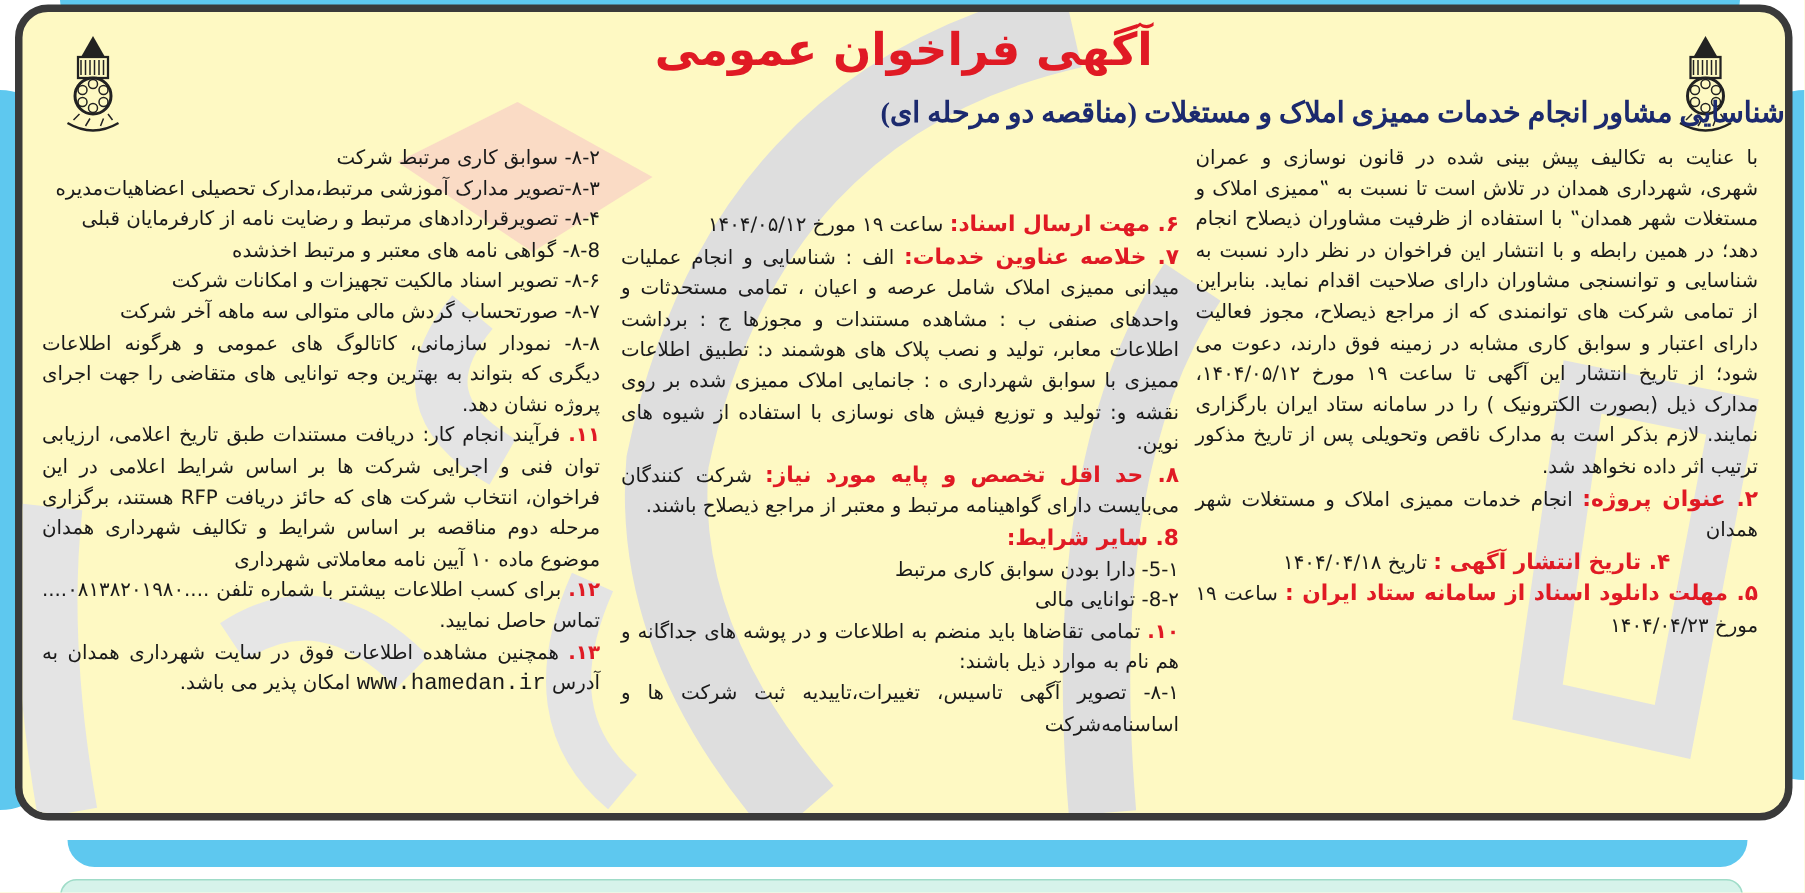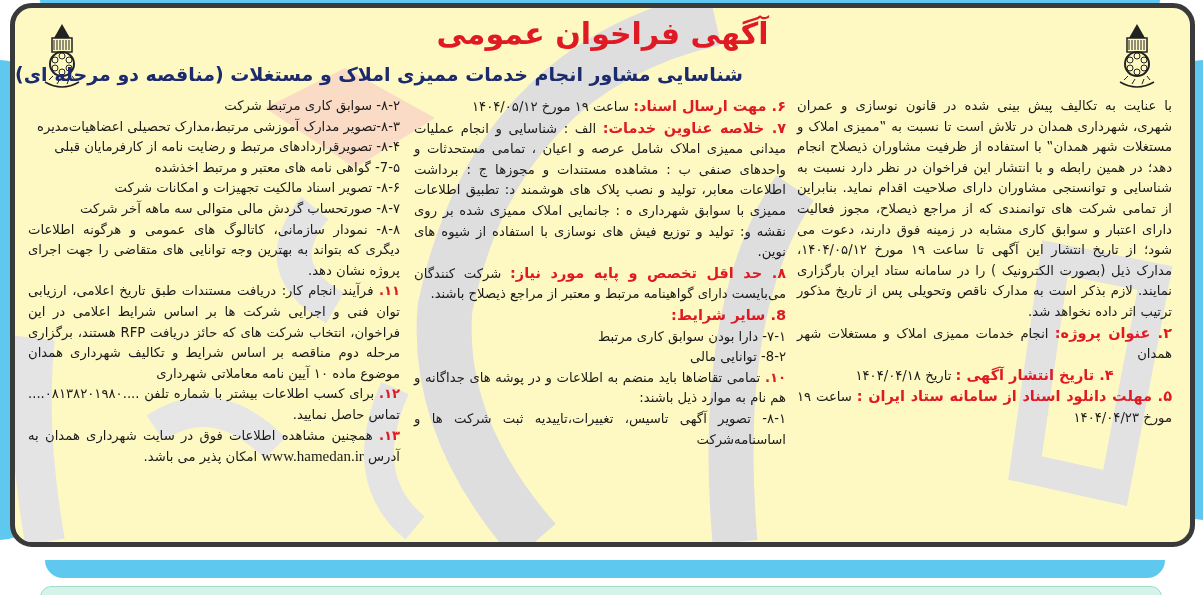--- a/index.html
+++ b/index.html
@@ -8,30 +8,30 @@
   .bg-blue-right{position:absolute;right:0;top:60px;width:40px;height:460px;background:#5ec8ef;border-radius:40px 0 0 40px;}
   .bg-blue-left{position:absolute;left:0;top:60px;width:40px;height:480px;background:#5ec8ef;border-radius:0 40px 40px 0;}
   .bg-blue-bottom{position:absolute;left:45px;top:560px;width:1120px;height:18px;background:#5ec8ef;border-radius:0 0 40px 40px;}
   .bg-green-bottom{position:absolute;left:40px;top:586px;width:1120px;height:20px;background:#d6f3ea;border:1px solid #9fdcc8;border-radius:18px;}
   .frame{position:absolute;left:10px;top:3px;width:1175px;height:534px;background:#fef9c3;border:5px solid #3a3a3a;border-radius:22px;overflow:hidden;}
   .watermark{position:absolute;inset:0;pointer-events:none;}
   .logo{position:absolute;top:14px;width:50px;height:72px;}
   .logo-right{right:28px;}
   .logo-left{left:22px;}
   .title{position:absolute;left:0;right:0;top:8px;text-align:center;color:#e01a24;font-weight:bold;font-size:30px;direction:rtl;font-family:"DejaVu Sans",sans-serif;}
-  .subtitle{position:absolute;left:0;right:0;top:55px;text-align:left;color:#1c2a6e;font-weight:bold;font-size:19px;direction:rtl;}
+  .subtitle{position:absolute;left:0;right:0;top:55px;text-align:right;color:#1c2a6e;font-weight:bold;font-size:19px;direction:rtl;font-family:Liberation Serif, serif;}
   .col{position:absolute;top:88px;direction:rtl;text-align:justify;font-size:13.2px;line-height:20.6px;color:#1a1a1a;}
   .col-right{right:18px;width:375px;}
-  .col-mid{right:404px;width:372px;}
+  .col-mid{right:404px;width:372px;margin-top:44px;}
   .col-left{right:790px;width:372px;}
   .col p{margin:0;}
   .h{color:#e01a24;font-weight:bold;font-size:14.5px;}
   .num{color:#e01a24;font-weight:bold;}
   .center{text-align:center;}
-  .latin{font-family:Liberation Serif, serif;font-size:15px;}
+  .latin{font-family:Liberation Mono, monospace;font-size:15px;}
 </style>
 </head>
 <body>
 
 <div class="bg-blue-top"></div>
 <div class="bg-blue-left"></div>
 <div class="bg-blue-right"></div>
 <div class="bg-blue-bottom"></div>
 <div class="bg-green-bottom"></div>
 
@@ -85,31 +85,31 @@
     <p><span class="h">۲. عنوان پروژه:</span><span> انجام خدمات ممیزی املاک و مستغلات شهر همدان</span></p>
     <p class="center"><span class="h">۴. تاریخ انتشار آگهی :</span><span> تاریخ ۱۴۰۴/۰۴/۱۸</span></p>
     <p><span class="h">۵. مهلت دانلود اسناد از سامانه ستاد ایران :</span><span> ساعت ۱۹ مورخ ۱۴۰۴/۰۴/۲۳</span></p>
   </div>
 
   <div class="col col-mid">
     <p><span class="h">۶. مهت ارسال اسناد:</span><span> ساعت ۱۹ مورخ ۱۴۰۴/۰۵/۱۲</span></p>
     <p><span class="h">۷. خلاصه عناوین خدمات:</span><span> الف : شناسایی و انجام عملیات میدانی ممیزی املاک شامل عرصه و اعیان ، تمامی مستحدثات و واحدهای صنفی ب : مشاهده مستندات و مجوزها ج : برداشت اطلاعات معابر، تولید و نصب پلاک های هوشمند د: تطبیق اطلاعات ممیزی با سوابق شهرداری ه : جانمایی املاک ممیزی شده بر روی نقشه و: تولید و توزیع فیش های نوسازی با استفاده از شیوه های نوین.</span></p>
     <p><span class="h">۸. حد اقل تخصص و پایه مورد نیاز:</span><span> شرکت کنندگان می‌بایست دارای گواهینامه مرتبط و معتبر از مراجع ذیصلاح باشند.</span></p>
     <p><span class="h">8. سایر شرایط:</span></p>
-    <p>۷-۱- دارا بودن سوابق کاری مرتبط</p>
+    <p>5-۱- دارا بودن سوابق کاری مرتبط</p>
     <p>8-۲- توانایی مالی</p>
     <p><span class="num">۱۰.</span><span> تمامی تقاضاها باید منضم به اطلاعات و در پوشه های جداگانه و هم نام به موارد ذیل باشند:</span></p>
     <p>۸-۱- تصویر آگهی تاسیس، تغییرات،تاییدیه ثبت شرکت ها و اساسنامه‌شرکت</p>
   </div>
 
   <div class="col col-left">
     <p>۸-۲- سوابق کاری مرتبط شرکت</p>
     <p>۸-۳-تصویر مدارک آموزشی مرتبط،مدارک تحصیلی اعضا‌هیات‌مدیره</p>
     <p>۸-۴- تصویرقراردادهای مرتبط و رضایت نامه از کارفرمایان قبلی</p>
-    <p>7-۵- گواهی نامه های معتبر و مرتبط اخذشده</p>
+    <p>۸-8- گواهی نامه های معتبر و مرتبط اخذشده</p>
     <p>۸-۶- تصویر اسناد مالکیت تجهیزات و امکانات شرکت</p>
     <p>۸-۷- صورتحساب گردش مالی متوالی سه ماهه آخر شرکت</p>
     <p>۸-۸- نمودار سازمانی، کاتالوگ های عمومی و هرگونه اطلاعات دیگری که بتواند به بهترین وجه توانایی های متقاضی را جهت اجرای پروژه نشان دهد.</p>
     <p><span class="num">۱۱.</span><span> فرآیند انجام کار: دریافت مستندات طبق تاریخ اعلامی، ارزیابی توان فنی و اجرایی شرکت ها بر اساس شرایط اعلامی در این فراخوان، انتخاب شرکت های که حائز دریافت RFP هستند، برگزاری مرحله دوم مناقصه بر اساس شرایط و تکالیف شهرداری همدان موضوع ماده ۱۰ آیین نامه معاملاتی شهرداری</span></p>
     <p><span class="num">۱۲.</span><span> برای کسب اطلاعات بیشتر با شماره تلفن ....۰۸۱۳۸۲۰۱۹۸۰.... تماس حاصل نمایید.</span></p>
     <p><span class="num">۱۳.</span><span> همچنین مشاهده اطلاعات فوق در سایت شهرداری همدان به آدرس </span><span class="latin">www.hamedan.ir</span><span> امکان پذیر می باشد.</span></p>
   </div>
 </div>
 
 </body></html>

